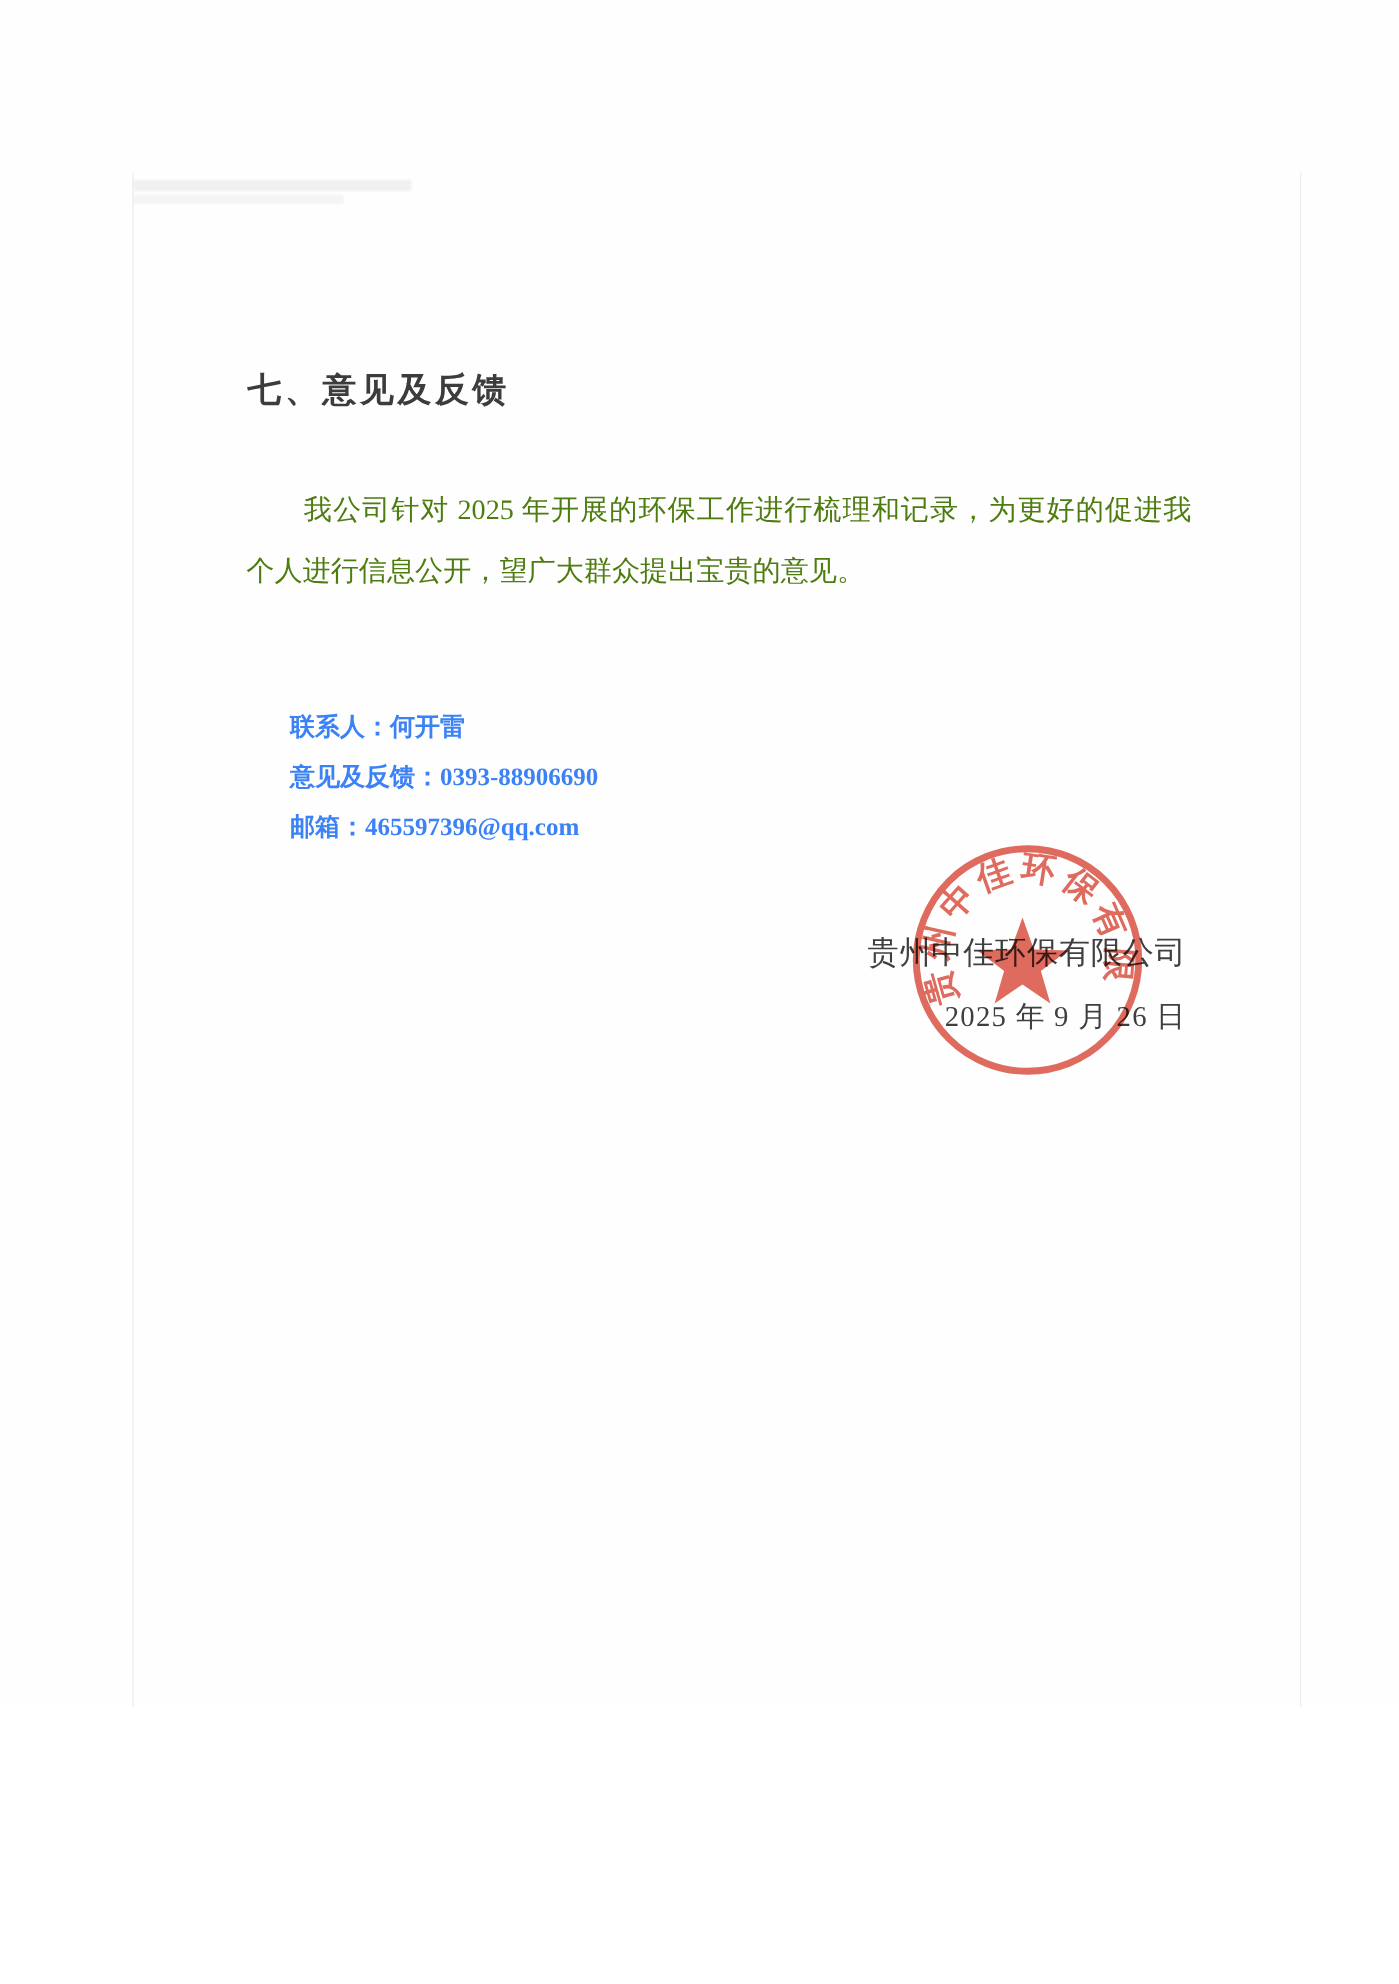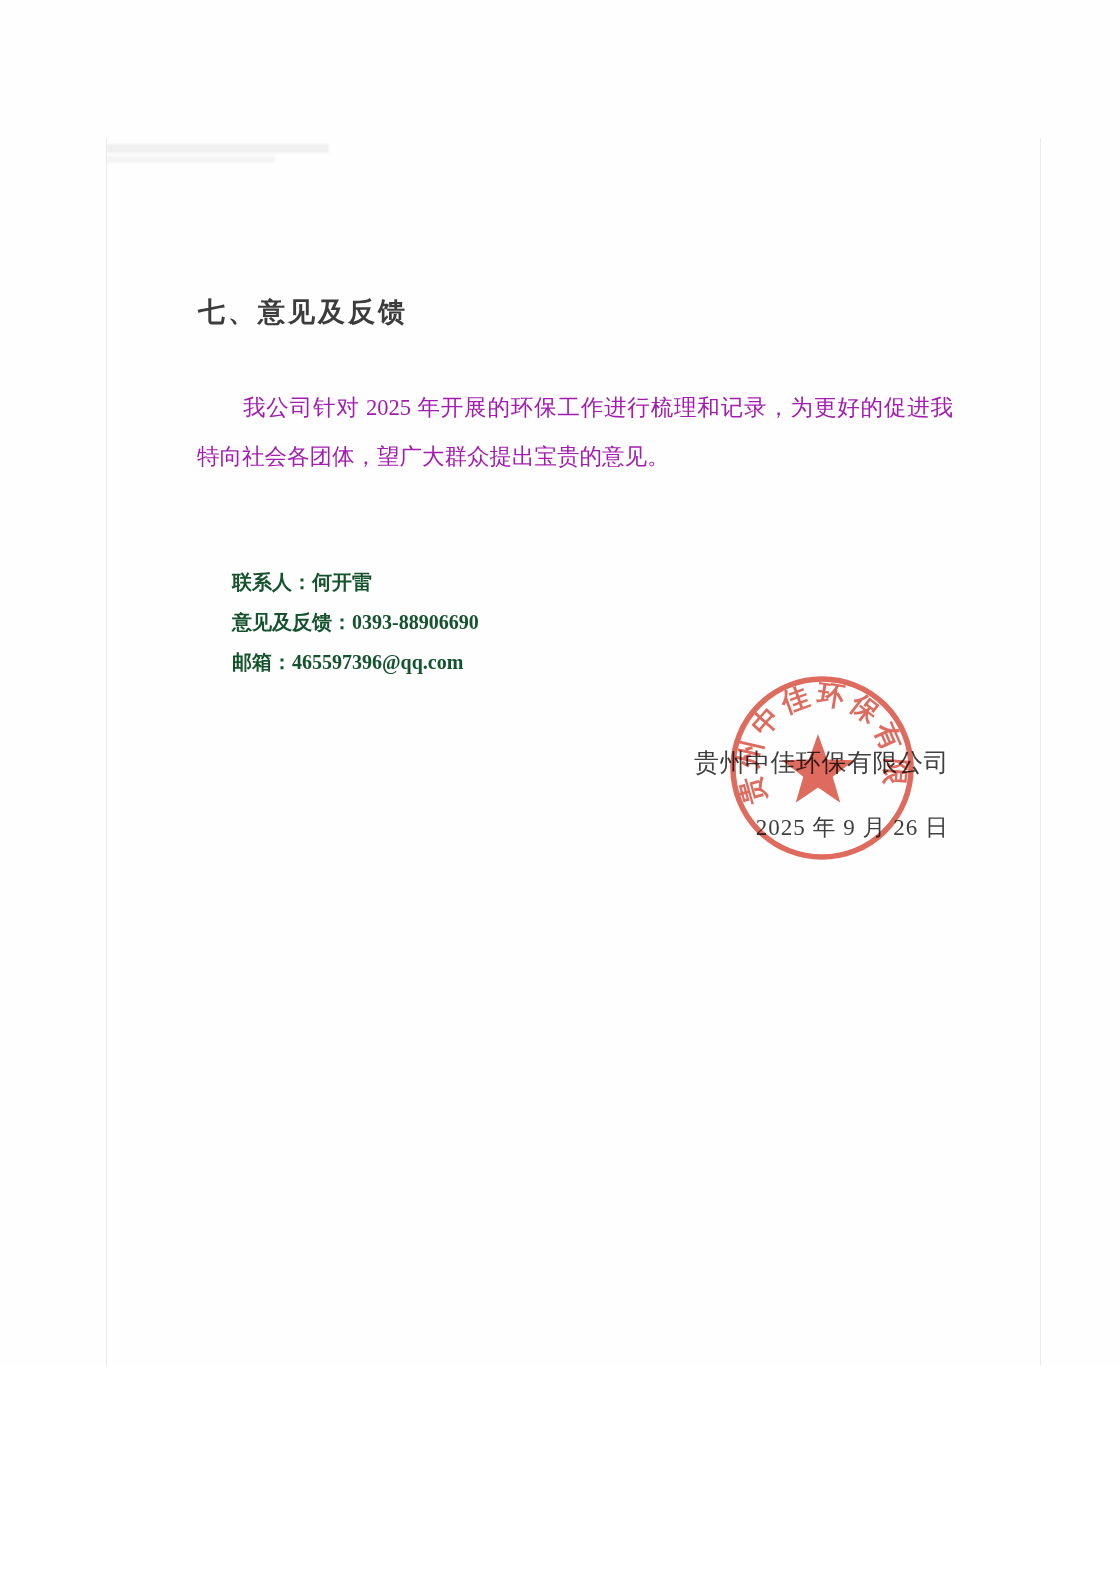--- a/index.html
+++ b/index.html
@@ -47,41 +47,41 @@
     letter-spacing: 3px;
     white-space: nowrap;
   }
 
   .paragraph {
     position: absolute;
     left: 197px;
     top: 384px;
     width: 756px;
     font-size: 22.5px;
-    color: #a21caf;
+    color: #4d7c0f;
   }
   .para-line {
     height: 48.5px;
     line-height: 48.5px;
     white-space: nowrap;
   }
   .para-line.justify {
     white-space: normal;
     text-align: justify;
     text-align-last: justify;
   }
   .para-line.indent { padding-left: 46px; }
 
   .contacts {
     position: absolute;
     left: 232px;
     top: 562px;
     font-size: 20px;
     font-weight: bold;
-    color: #14532d;
+    color: #3b82f6;
   }
   .contact-row {
     height: 40px;
     line-height: 40px;
     white-space: nowrap;
   }
 
   .signature {
     position: absolute;
     right: 170px;
@@ -91,21 +91,21 @@
     white-space: nowrap;
   }
   .signature .company {
     font-size: 25px;
     line-height: 34px;
     letter-spacing: 0.5px;
   }
   .signature .date {
     font-size: 23px;
     line-height: 34px;
-    margin-top: 31px;
+    margin-top: 17px;
     letter-spacing: 1px;
   }
 
   .seal {
     position: absolute;
     left: 712px;
     top: 658px;
     width: 220px;
     height: 220px;
     opacity: 0.82;
@@ -126,21 +126,21 @@
 
   <div class="smudge-1"></div>
   <div class="smudge-2"></div>
   <div class="edge-line edge-left"></div>
   <div class="edge-line edge-right"></div>
 
   <div class="heading">七、意见及反馈</div>
 
   <div class="paragraph">
     <div class="para-line justify indent">我公司针对 2025 年开展的环保工作进行梳理和记录，为更好的促进我</div>
-    <div class="para-line">特向社会各团体，望广大群众提出宝贵的意见。</div>
+    <div class="para-line">个人进行信息公开，望广大群众提出宝贵的意见。</div>
   </div>
 
   <div class="contacts">
     <div class="contact-row">
       <span>联系人：</span><span>何开雷</span>
     </div>
     <div class="contact-row">
       <span>意见及反馈：</span><span>0393-88906690</span>
     </div>
     <div class="contact-row">

